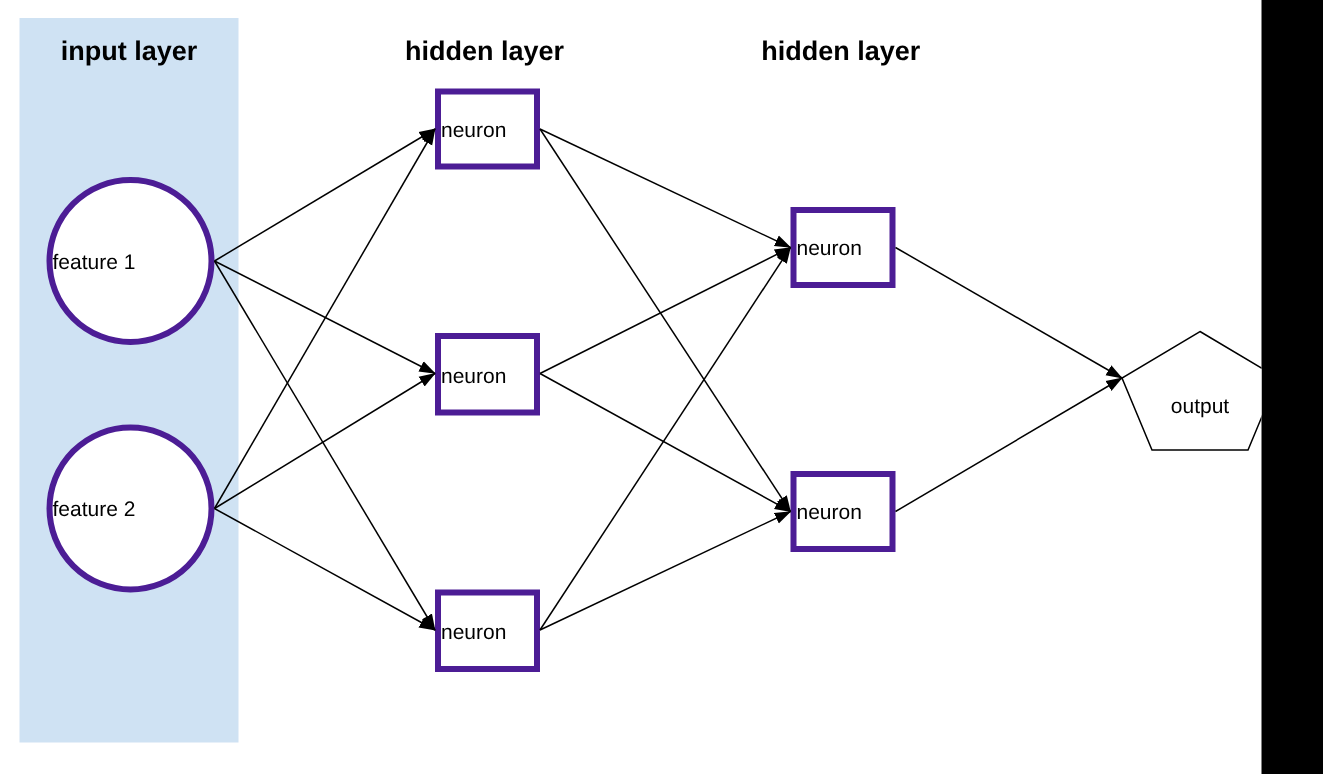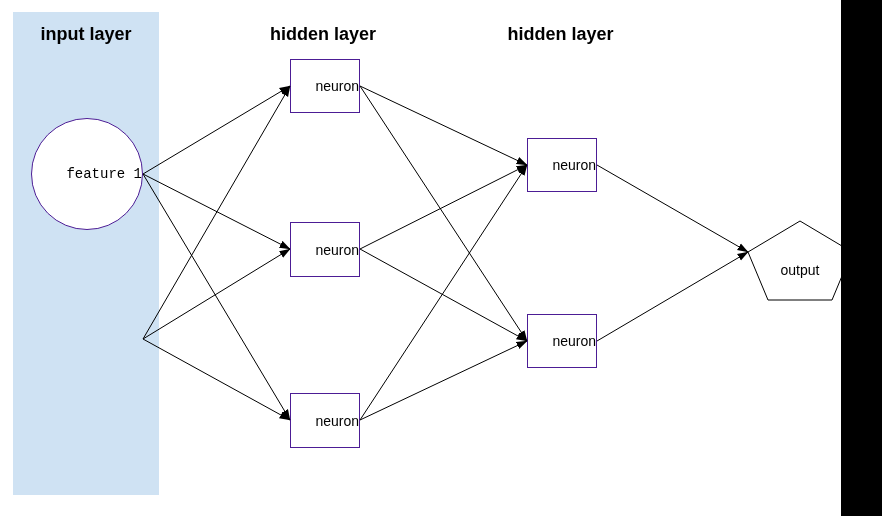--- a/index.html
+++ b/index.html
@@ -7,25 +7,25 @@
     position:relative;width:841px;height:516px;background:#ffffff;overflow:hidden;
     font-family:"Liberation Sans", sans-serif;
   }
   .panel{position:absolute;top:12px;height:483px;z-index:1;}
   .panel-title{
     position:absolute;top:12px;left:0;width:100%;
     text-align:center;font-weight:bold;font-size:18px;color:#000;
     letter-spacing:0px;
   }
   .node{
-    position:absolute;z-index:2;background:#fff;border:1px solid #4c1d95;
-    display:flex;align-items:center;justify-content:flex-end;
+    position:absolute;z-index:2;background:#fff;border:4px solid #4c1d95;
+    display:flex;align-items:center;justify-content:flex-start;
     font-size:14px;color:#000;box-sizing:border-box;
   }
-  .circle{border-radius:50%;font-family:Liberation Mono, monospace;}
+  .circle{border-radius:50%;}
   .overlay{position:absolute;left:0;top:0;z-index:5;pointer-events:none;}
   .overlay line{stroke:#000;stroke-width:1;}
   .overlay polygon{fill:#fff;stroke:#000;stroke-width:1;}
   .overlay text{font-family:"Liberation Sans", sans-serif;font-size:14px;fill:#000;}
 </style>
 </head>
 <body>
 
 <div class="canvas">
 
@@ -37,20 +37,23 @@
     <div class="panel-title">hidden layer</div>
   </div>
 
   <div class="panel" style="left:488px;width:145px;background:#ffffff;">
     <div class="panel-title">hidden layer</div>
   </div>
 
 
   <div class="node circle" style="left:31px;top:118px;width:112px;height:112px;">
     <span>feature 1</span>
+  </div>
+  <div class="node circle" style="left:31px;top:283px;width:112px;height:112px;">
+    <span>feature 2</span>
   </div>
 
   <div class="node" style="left:290px;top:59px;width:70px;height:54px;">
     <span>neuron</span>
   </div>
   <div class="node" style="left:290px;top:222px;width:70px;height:55px;">
     <span>neuron</span>
   </div>
   <div class="node" style="left:290px;top:393px;width:70px;height:55px;">
     <span>neuron</span>

